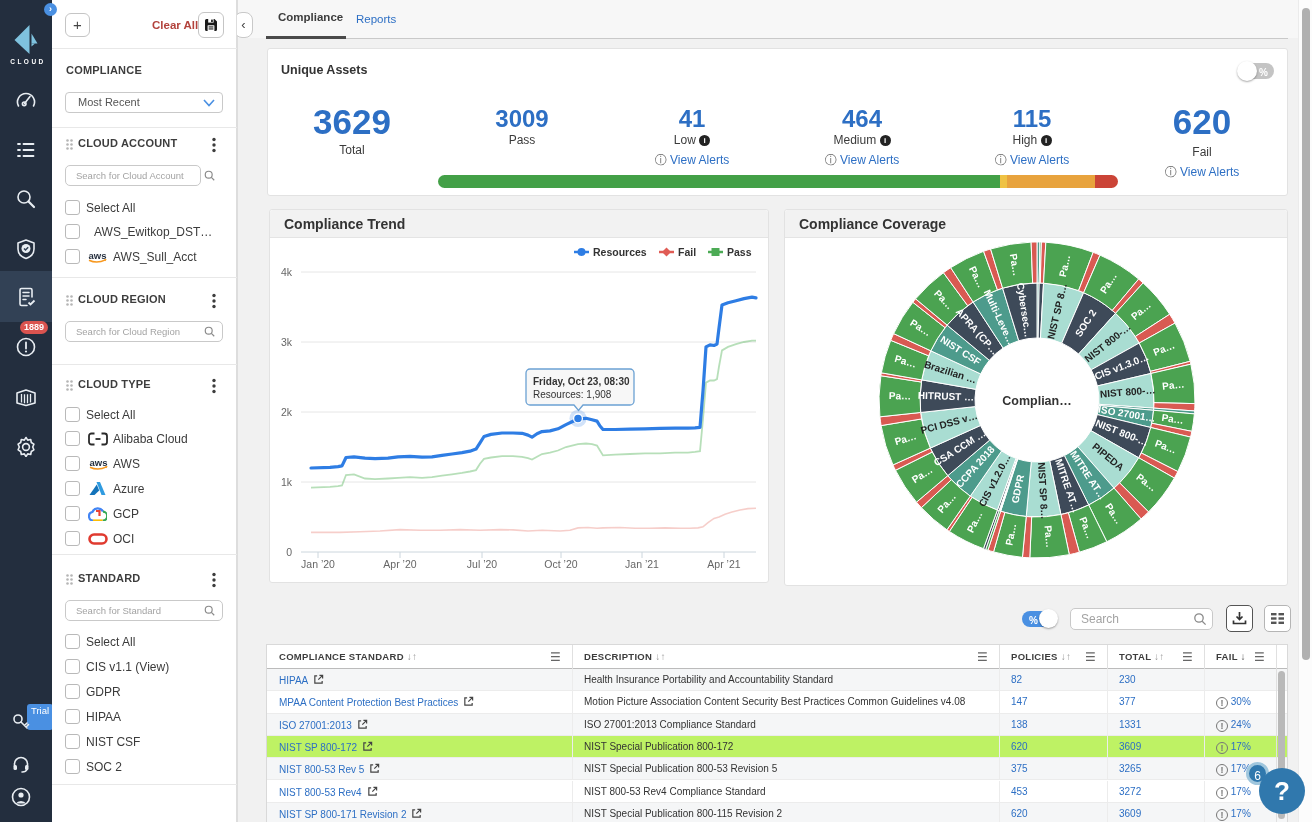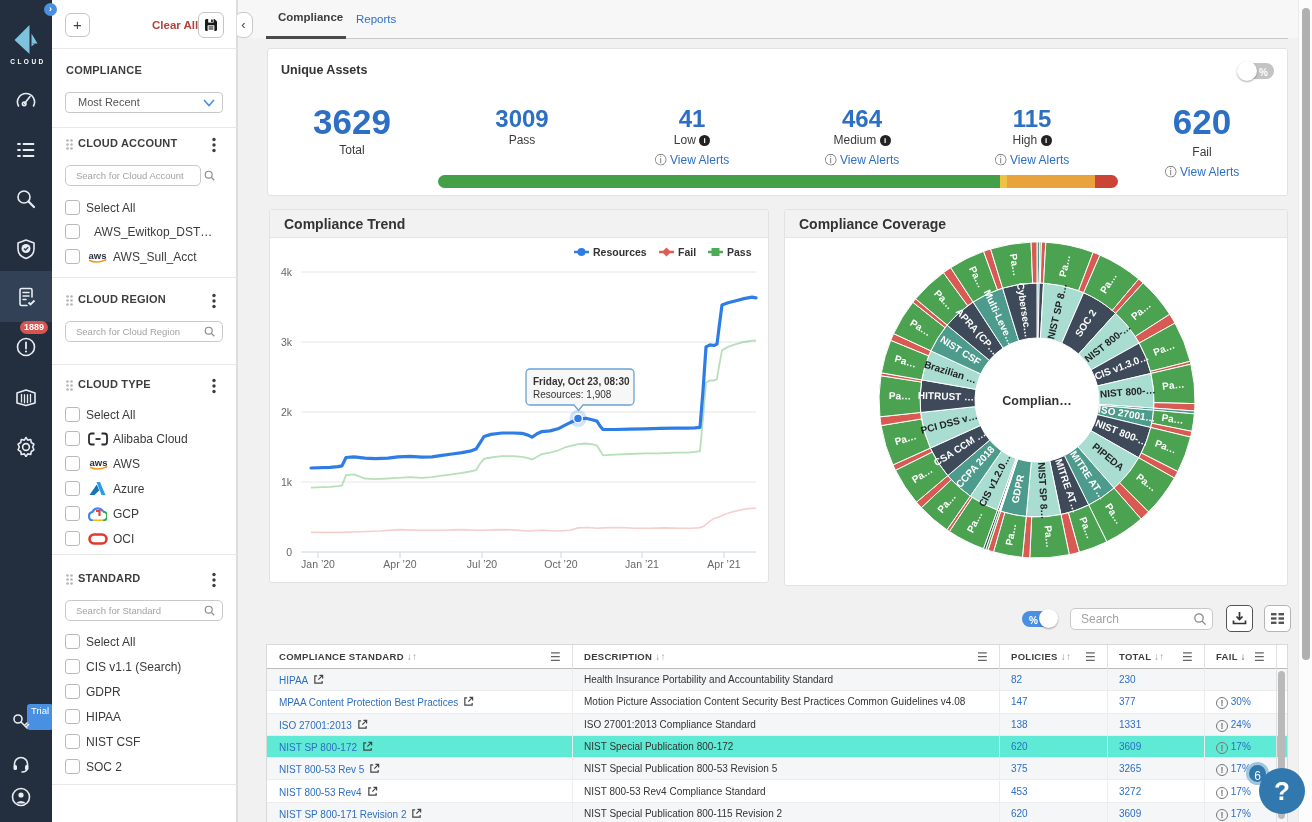--- a/index.html
+++ b/index.html
@@ -301,21 +301,21 @@
         </svg></div>
 <div style="position:absolute;left:317px;top:5px;font-size:10px;color:#333">ISO 27001:2013 Compliance Standard</div>
 <div style="position:absolute;left:744px;top:5px;font-size:10px;color:#2d6fc4">138</div>
 <div style="position:absolute;left:852px;top:5px;font-size:10px;color:#2d6fc4">1331</div>
 <div style="position:absolute;left:949px;top:5px;font-size:10px;color:#2d6fc4"><span style="display:inline-block;width:12px;height:12px;border:1px solid #777;border-radius:50%;font-size:9px;line-height:11px;text-align:center;color:#777;font-weight:bold;vertical-align:-1px">!</span> 24%</div>
 <div style="position:absolute;left:305px;top:0;width:1px;height:22.3px;background:#ececec"></div>
 <div style="position:absolute;left:732px;top:0;width:1px;height:22.3px;background:#ececec"></div>
 <div style="position:absolute;left:840px;top:0;width:1px;height:22.3px;background:#ececec"></div>
 <div style="position:absolute;left:937px;top:0;width:1px;height:22.3px;background:#ececec"></div>
 </div>
-<div style="position:absolute;left:0;top:90.89999999999999px;width:1020px;height:22.3px;background:#5eead4;border-bottom:1px solid #ececec">
+<div style="position:absolute;left:0;top:90.89999999999999px;width:1020px;height:22.3px;background:#bef264;border-bottom:1px solid #ececec">
 <div style="position:absolute;left:12px;top:5px;font-size:10px;color:#2d6fc4;white-space:nowrap">NIST SP 800-172<svg width="11" height="11" viewBox="0 0 12 12" style="display:inline-block;vertical-align:-1px;margin-left:5px">
           <path d="M4.5 2 H2 V10 H10 V7.5 M7 1.5 H10.5 V5 M10.2 1.8 L5.8 6.2" fill="none" stroke="#444" stroke-width="1.3"></path>
         </svg></div>
 <div style="position:absolute;left:317px;top:5px;font-size:10px;color:#333">NIST Special Publication 800-172</div>
 <div style="position:absolute;left:744px;top:5px;font-size:10px;color:#2d6fc4">620</div>
 <div style="position:absolute;left:852px;top:5px;font-size:10px;color:#2d6fc4">3609</div>
 <div style="position:absolute;left:949px;top:5px;font-size:10px;color:#2d6fc4"><span style="display:inline-block;width:12px;height:12px;border:1px solid #777;border-radius:50%;font-size:9px;line-height:11px;text-align:center;color:#777;font-weight:bold;vertical-align:-1px">!</span> 17%</div>
 <div style="position:absolute;left:305px;top:0;width:1px;height:22.3px;background:#ececec"></div>
 <div style="position:absolute;left:732px;top:0;width:1px;height:22.3px;background:#ececec"></div>
 <div style="position:absolute;left:840px;top:0;width:1px;height:22.3px;background:#ececec"></div>
@@ -582,21 +582,21 @@
     </g>
   </svg>
 <div class="sinput" style="left:65px;top:600px;width:158px;height:21px;line-height:19px">Search for Standard</div>
 <svg class="sicon" style="left:204px;top:605px" width="11" height="11" viewBox="0 0 14 14">
     <circle cx="6" cy="6" r="4.4" fill="none" stroke="#8a8a8a" stroke-width="1.5"></circle>
     <line x1="9.4" y1="9.4" x2="13" y2="13" stroke="#8a8a8a" stroke-width="1.5"></line>
   </svg>
 <div class="cb" style="left:65px;top:634px"></div>
 <div class="cblab" style="left:86px;top:635px">Select All</div>
 <div class="cb" style="left:65px;top:659px"></div>
-<div class="cblab" style="left:86px;top:660px">CIS v1.1 (Search)</div>
+<div class="cblab" style="left:86px;top:660px">CIS v1.1 (View)</div>
 <div class="cb" style="left:65px;top:684px"></div>
 <div class="cblab" style="left:86px;top:685px">GDPR</div>
 <div class="cb" style="left:65px;top:709px"></div>
 <div class="cblab" style="left:86px;top:710px">HIPAA</div>
 <div class="cb" style="left:65px;top:734px"></div>
 <div class="cblab" style="left:86px;top:735px">NIST CSF</div>
 <div class="cb" style="left:65px;top:759px"></div>
 <div class="cblab" style="left:86px;top:760px">SOC 2</div>
 <div class="divl" style="top:784px"></div>
 <div class="abs" style="left:1246px;top:762px;width:23px;height:23px;background:#3078ad;border:3px solid #9fc6dd;border-radius:50%;color:#fff;font-size:12px;text-align:center;line-height:23px;z-index:60">6</div>

